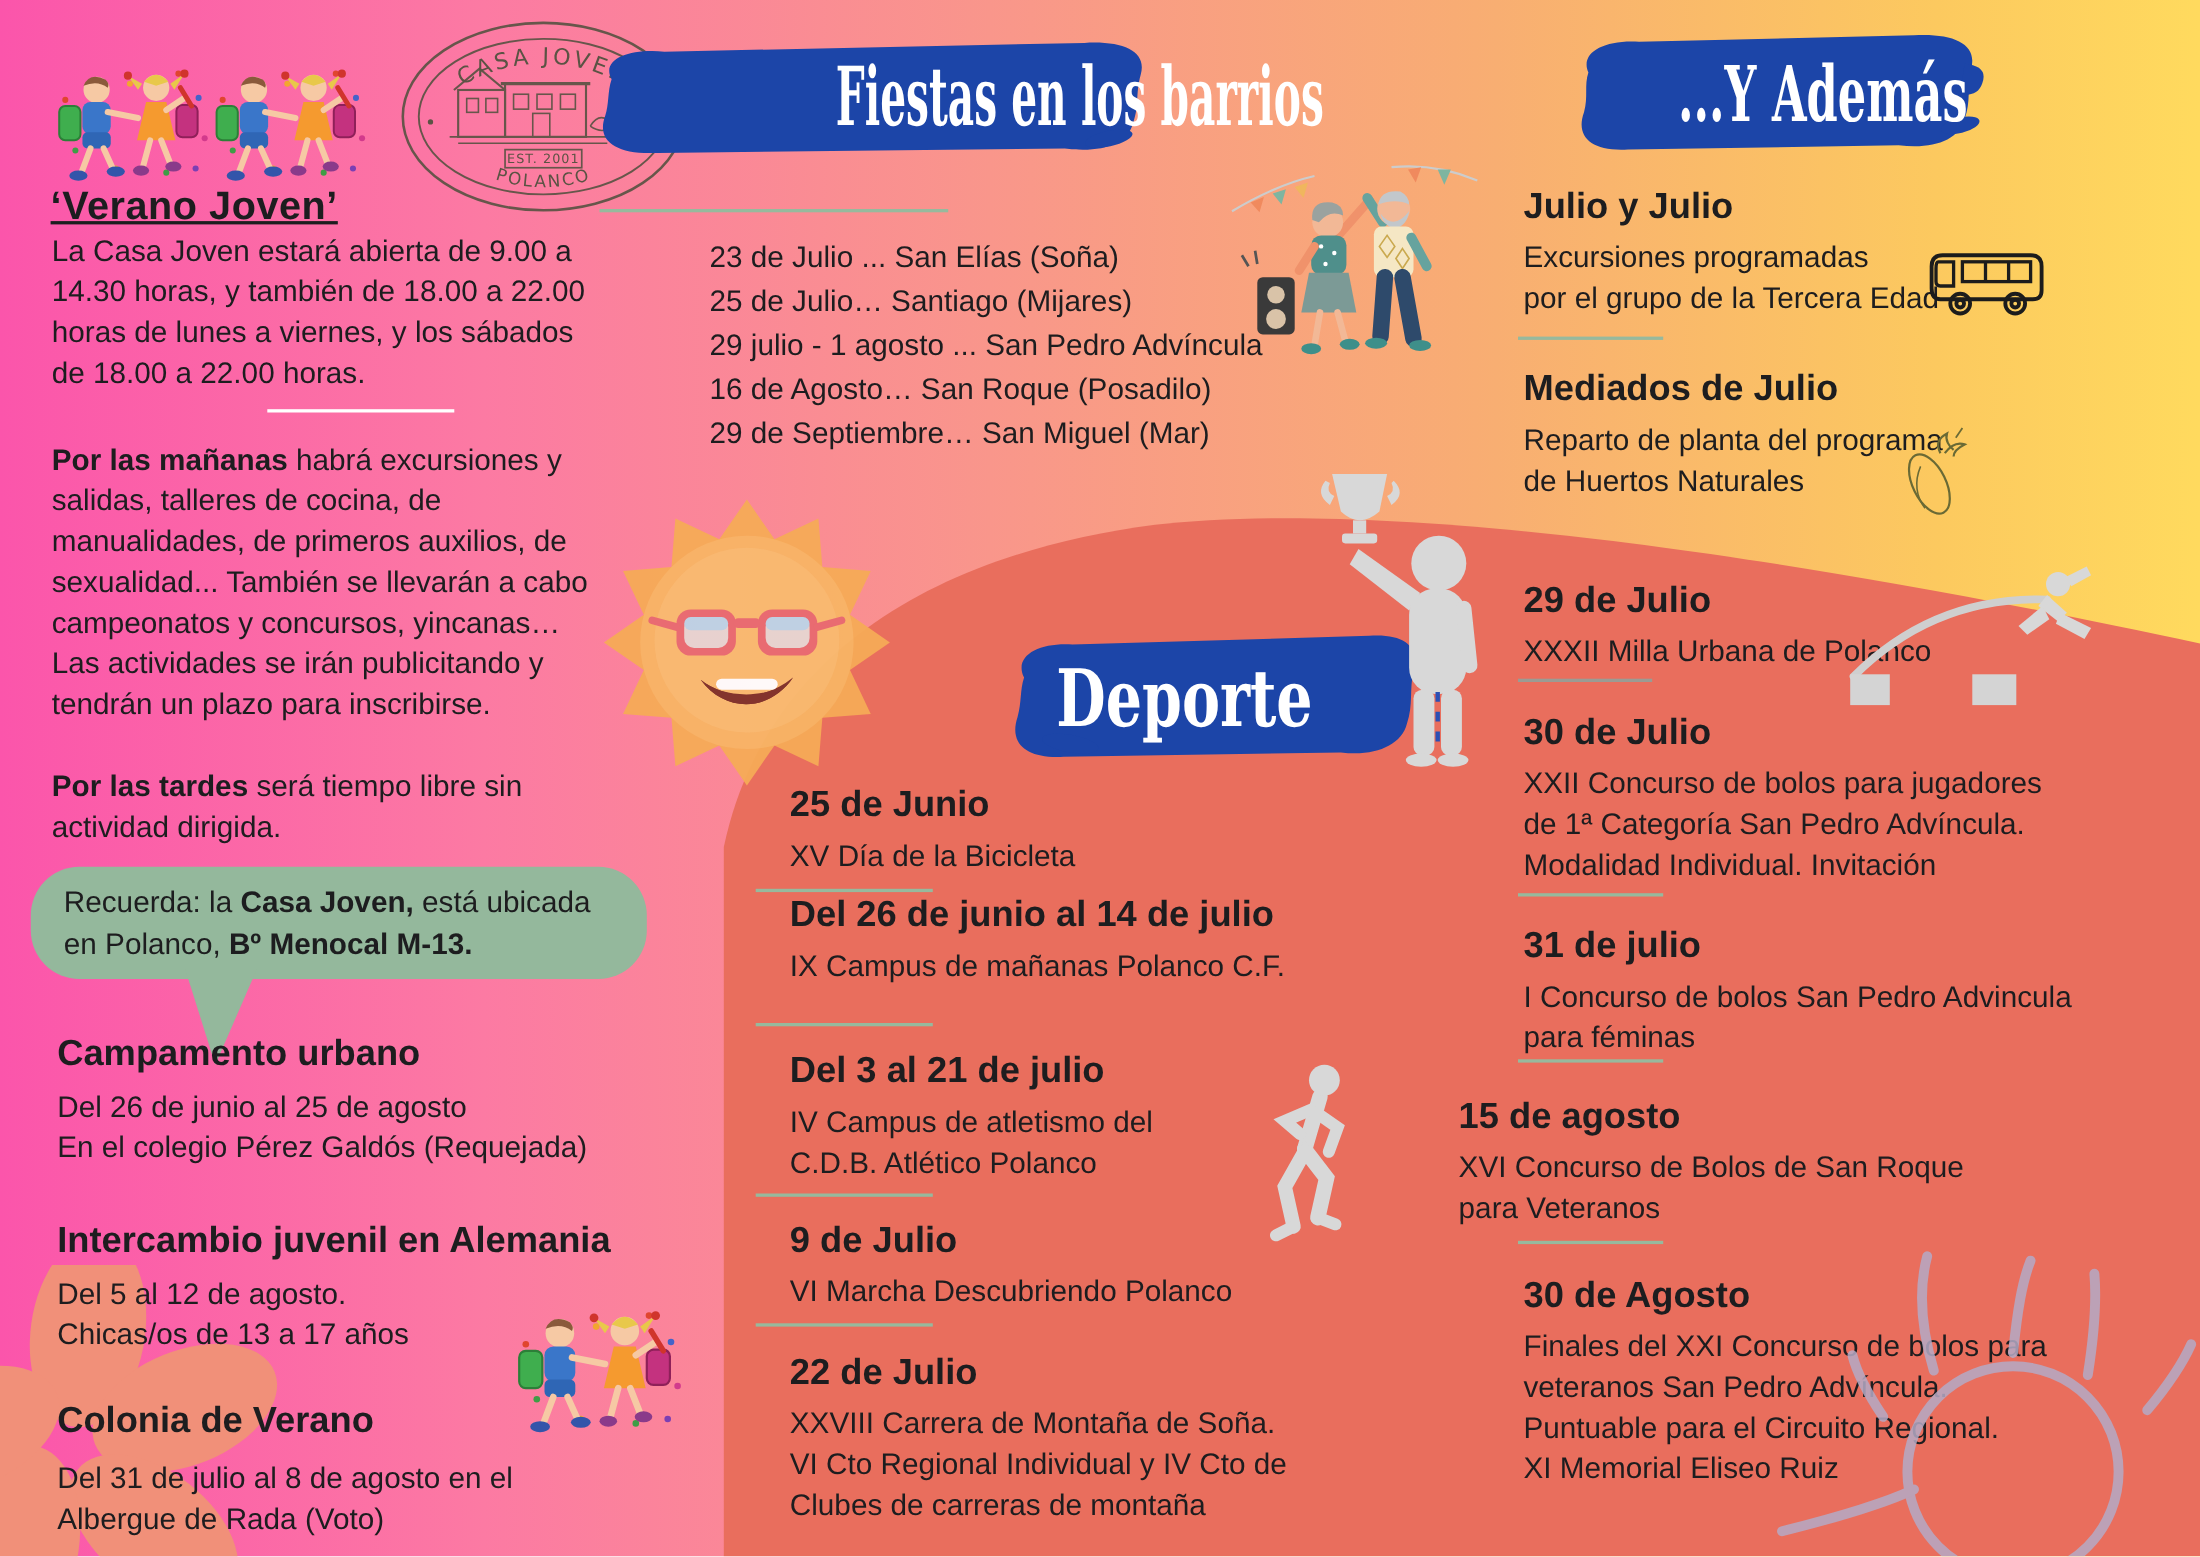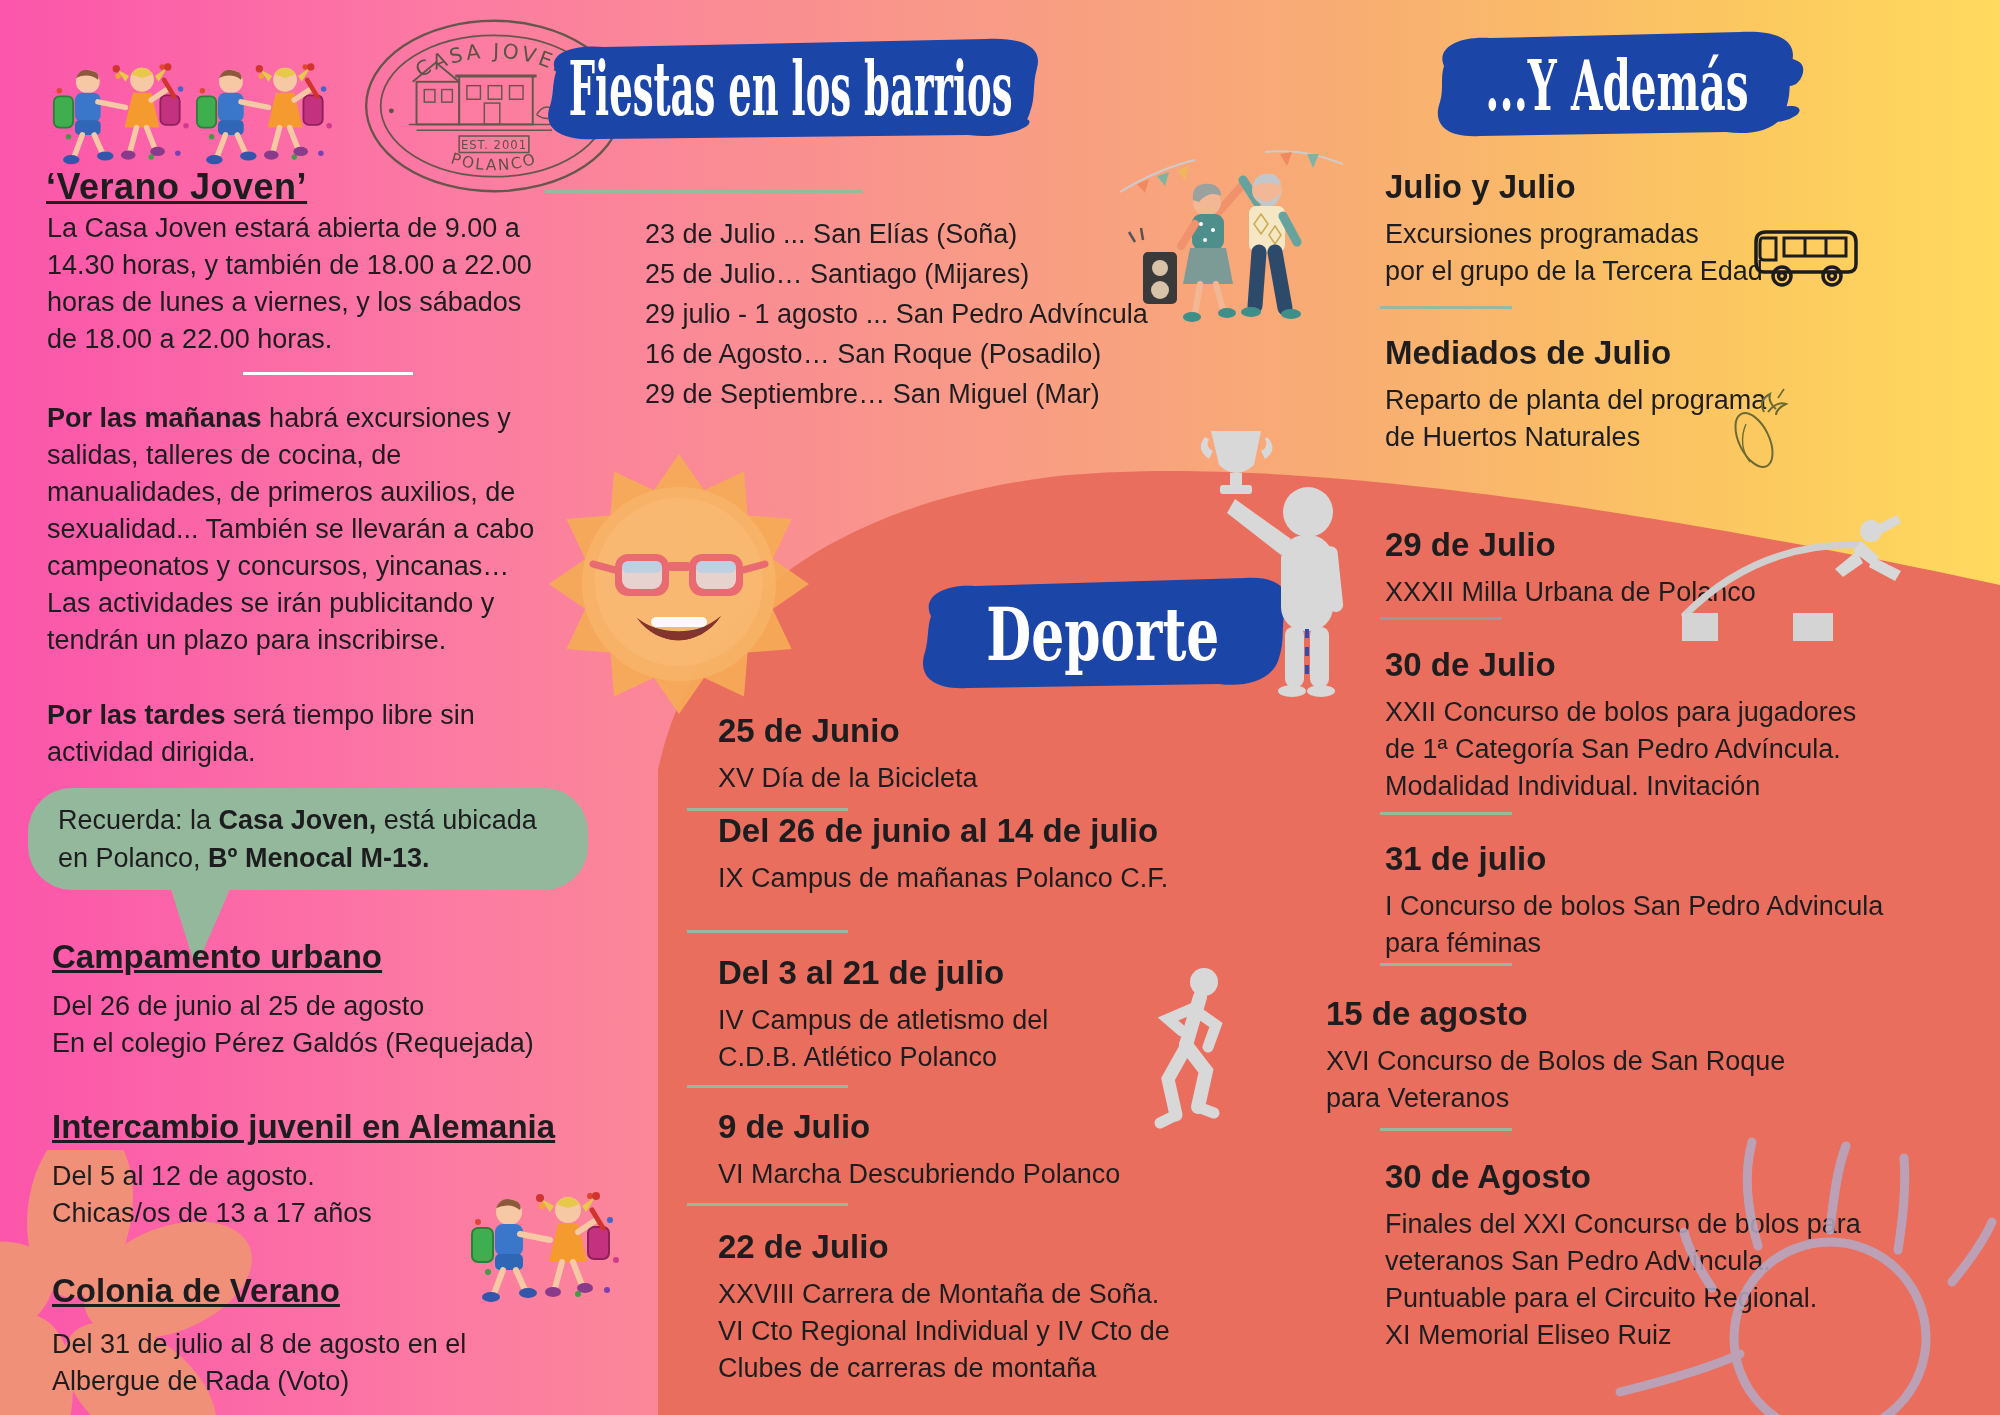--- a/index.html
+++ b/index.html
@@ -10,29 +10,29 @@
   html,body{margin:0;padding:0;}
   .page{
     position:relative; width:2000px; height:1415px; overflow:hidden;
     background:linear-gradient(90deg,#fb55ab 0%,#fc7aa3 22%,#f9968b 45%,#f8ae72 68%,#fcc95f 88%,#ffda5e 100%);
     font-family:"Liberation Sans","DejaVu Sans",sans-serif; color:var(--ink);
   }
   .abs{position:absolute;}
   .para{font-size:27px; line-height:37px; margin:0; white-space:pre-line; color:var(--ink);}
   .lead{font-weight:700;}
   h1.vj{font-size:36px; font-weight:700; margin:0; letter-spacing:.5px;text-decoration:underline;}
-  h3.sec{font-size:32px; font-weight:700; margin:0;text-decoration:underline;}
+  h3.sec{font-size:32px; font-weight:700; margin:0;}
   .entry h3{font-size:33px; font-weight:700; margin:0 0 10px 0;}
   .entry p{margin:0;}
   .rule{position:absolute; height:3px; background:var(--sage);}
   .rule.white{background:#ffffff;}
   .rule.gray{background:var(--divider-gray);}
   .fitem{font-size:27px; line-height:40px; white-space:pre;}
   .fitem b{font-weight:400;}
-  .brush{position:absolute; display:flex; align-items:center; justify-content:center;}
+  .brush{position:absolute; display:flex; align-items:center; }
   .brush svg.bg{position:absolute; left:0; top:0; width:100%; height:100%;}
   .brush .btxt{
     position:relative; z-index:2; color:#fff; font-family:"DejaVu Serif","Liberation Serif",serif;
     font-weight:700; white-space:nowrap; display:inline-block;
   }
   .bubble{
     position:absolute; left:28px; top:788px; width:560px; box-sizing:border-box;
     background:var(--bubble-green); border-radius:44px; padding:13px 30px;
     font-size:27px; line-height:38px; white-space:pre-line;
   }

